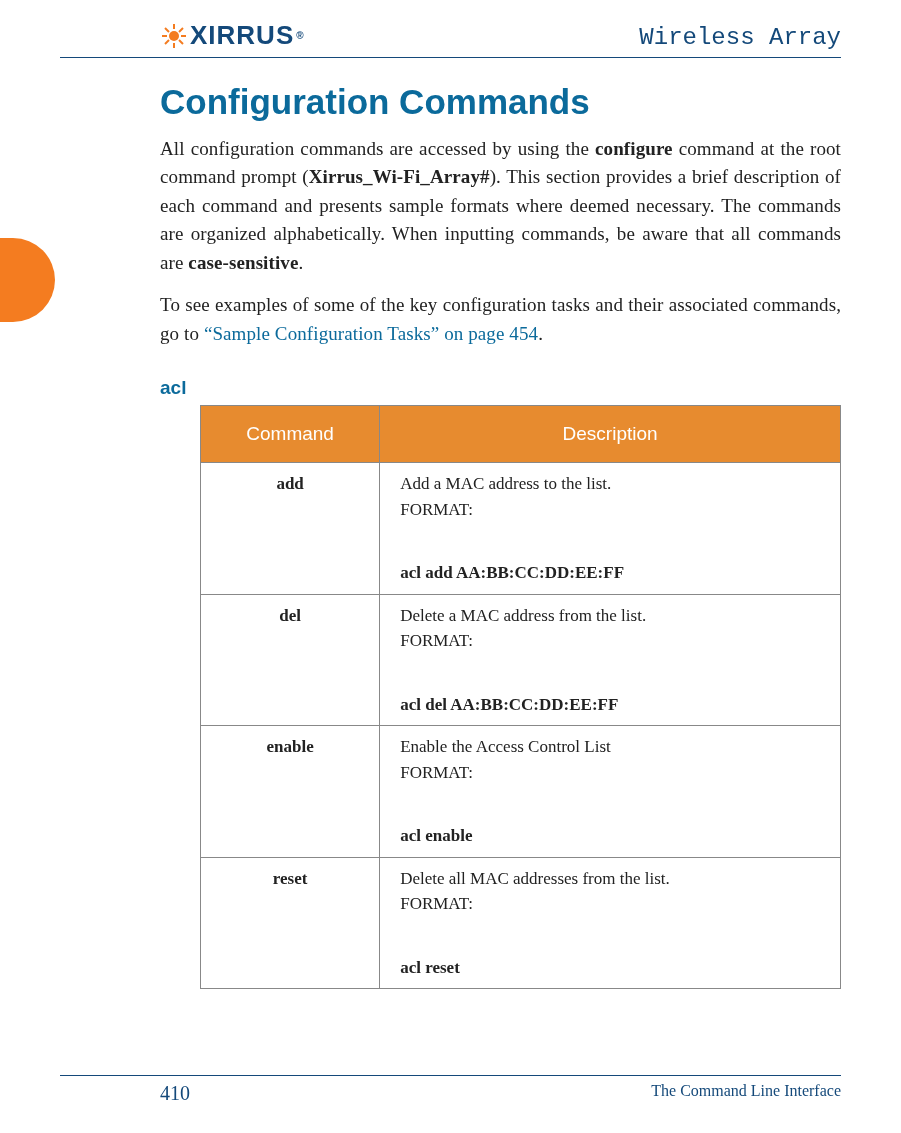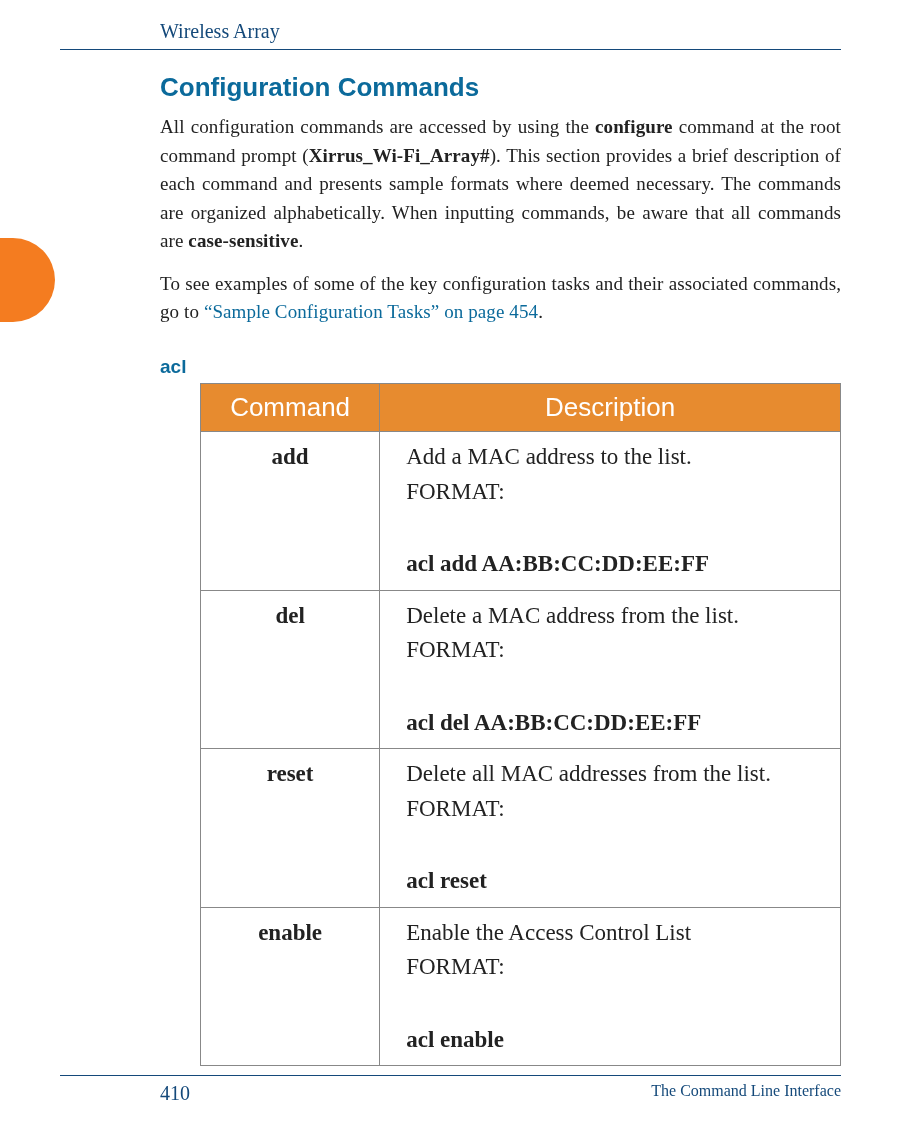--- a/index.html
+++ b/index.html
@@ -31,32 +31,32 @@
       font-size: 26px;
       color: #14497a;
       letter-spacing: 1px;
       display: flex;
       align-items: center;
       gap: 2px;
     }
     .logo sup { font-size: 10px; vertical-align: super; }
     .doc-title {
       color: #14497a;
-      font-size: 20px;
-      font-family: Liberation Serif, serif;
+      font-size: 24px;
+      font-family: Liberation Mono, monospace;
     }
     .content {
       padding: 18px 0 0 100px;
       font-size: 19px;
       line-height: 1.5;
     }
     .section-title {
       color: #0b6a9b;
       font-family: "Trebuchet MS", Arial, sans-serif;
-      font-size: 26px;
+      font-size: 35px;
       font-weight: 700;
       margin-bottom: 6px;
     }
     .body-p {
       text-align: justify;
       margin-bottom: 14px;
       letter-spacing: 0.1px;
     }
     .body-p .bold { font-weight: 700; }
     .link { color: #0b6a9b; }
@@ -75,28 +75,28 @@
       width: 100%;
       table-layout: fixed;
     }
     table.cmd col.c1 { width: 28%; }
     table.cmd col.c2 { width: 72%; }
     table.cmd th {
       background: #e78b2f;
       color: #fff;
       font-family: Arial, Helvetica, sans-serif;
       font-weight: 400;
-      font-size: 26px;
-      padding: 4px;
+      font-size: 19px;
+      padding: 14px;
       border: 0.5px solid #888;
     }
     table.cmd td {
       border: 0.5px solid #888;
-      padding: 8px 26px;
-      font-size: 23px;
+      padding: 8px 20px;
+      font-size: 17px;
       vertical-align: top;
     }
     table.cmd td.cmd-name {
       font-weight: 700;
       text-align: center;
     }
     .desc-line { display: block; }
     .desc-line.bold { font-weight: 700; margin-top: 38px; }
     .side-tab {
       position: absolute;
@@ -122,20 +122,37 @@
     .page-num { color: #14497a; font-size: 20px; }
     .footer-title { color: #14497a; font-size: 16px; }
   </style>
 </head>
 <body>
 
 <div class="side-tab"></div>
 
 <div class="page">
   <div class="header">
+    <div class="logo">
+      <svg width="28" height="24" viewBox="0 0 28 24">
+        <circle cx="14" cy="12" r="5" fill="#f47c20"></circle>
+        <g stroke="#f47c20" stroke-width="2">
+          <line x1="14" y1="0" x2="14" y2="5"></line>
+          <line x1="14" y1="19" x2="14" y2="24"></line>
+          <line x1="2" y1="12" x2="7" y2="12"></line>
+          <line x1="21" y1="12" x2="26" y2="12"></line>
+          <line x1="5" y1="4" x2="9" y2="8"></line>
+          <line x1="19" y1="16" x2="23" y2="20"></line>
+          <line x1="23" y1="4" x2="19" y2="8"></line>
+          <line x1="9" y1="16" x2="5" y2="20"></line>
+        </g>
+      </svg>
+      <span>XIRRUS</span>
+        <sup>®</sup>
+    </div>
     <div class="doc-title">Wireless Array</div>
   </div>
 
   <div class="content">
     <div class="section-title">Configuration Commands</div>
 
     <p class="body-p">
       <span>All configuration commands are accessed by using the </span><span class="bold">configure</span><span> command at the root command prompt (</span><span class="bold">Xirrus_Wi-Fi_Array#</span><span>). This section provides a brief description of each command and presents sample formats where deemed necessary. The commands are organized alphabetically. When inputting commands, be aware that all commands are </span><span class="bold">case-sensitive</span><span>.</span>
     </p>
 
@@ -168,33 +185,33 @@
           </tr>
           <tr>
             <td class="cmd-name">del</td>
             <td>
               <span class="desc-line">Delete a MAC address from the list.</span>
               <span class="desc-line">FORMAT:</span>
               <span class="desc-line bold">acl del AA:BB:CC:DD:EE:FF</span>
             </td>
           </tr>
           <tr>
+            <td class="cmd-name">enable</td>
+            <td>
+              <span class="desc-line">Enable the Access Control List</span>
+              <span class="desc-line">FORMAT:</span>
+              <span class="desc-line bold">acl enable</span>
+            </td>
+          </tr>
+          <tr>
             <td class="cmd-name">reset</td>
             <td>
               <span class="desc-line">Delete all MAC addresses from the list.</span>
               <span class="desc-line">FORMAT:</span>
               <span class="desc-line bold">acl reset</span>
-            </td>
-          </tr>
-          <tr>
-            <td class="cmd-name">enable</td>
-            <td>
-              <span class="desc-line">Enable the Access Control List</span>
-              <span class="desc-line">FORMAT:</span>
-              <span class="desc-line bold">acl enable</span>
             </td>
           </tr>
         </tbody>
       </table>
     </div>
   </div>
 
   <div class="footer">
     <span class="page-num">410</span>
     <span class="footer-title">The Command Line Interface</span>

